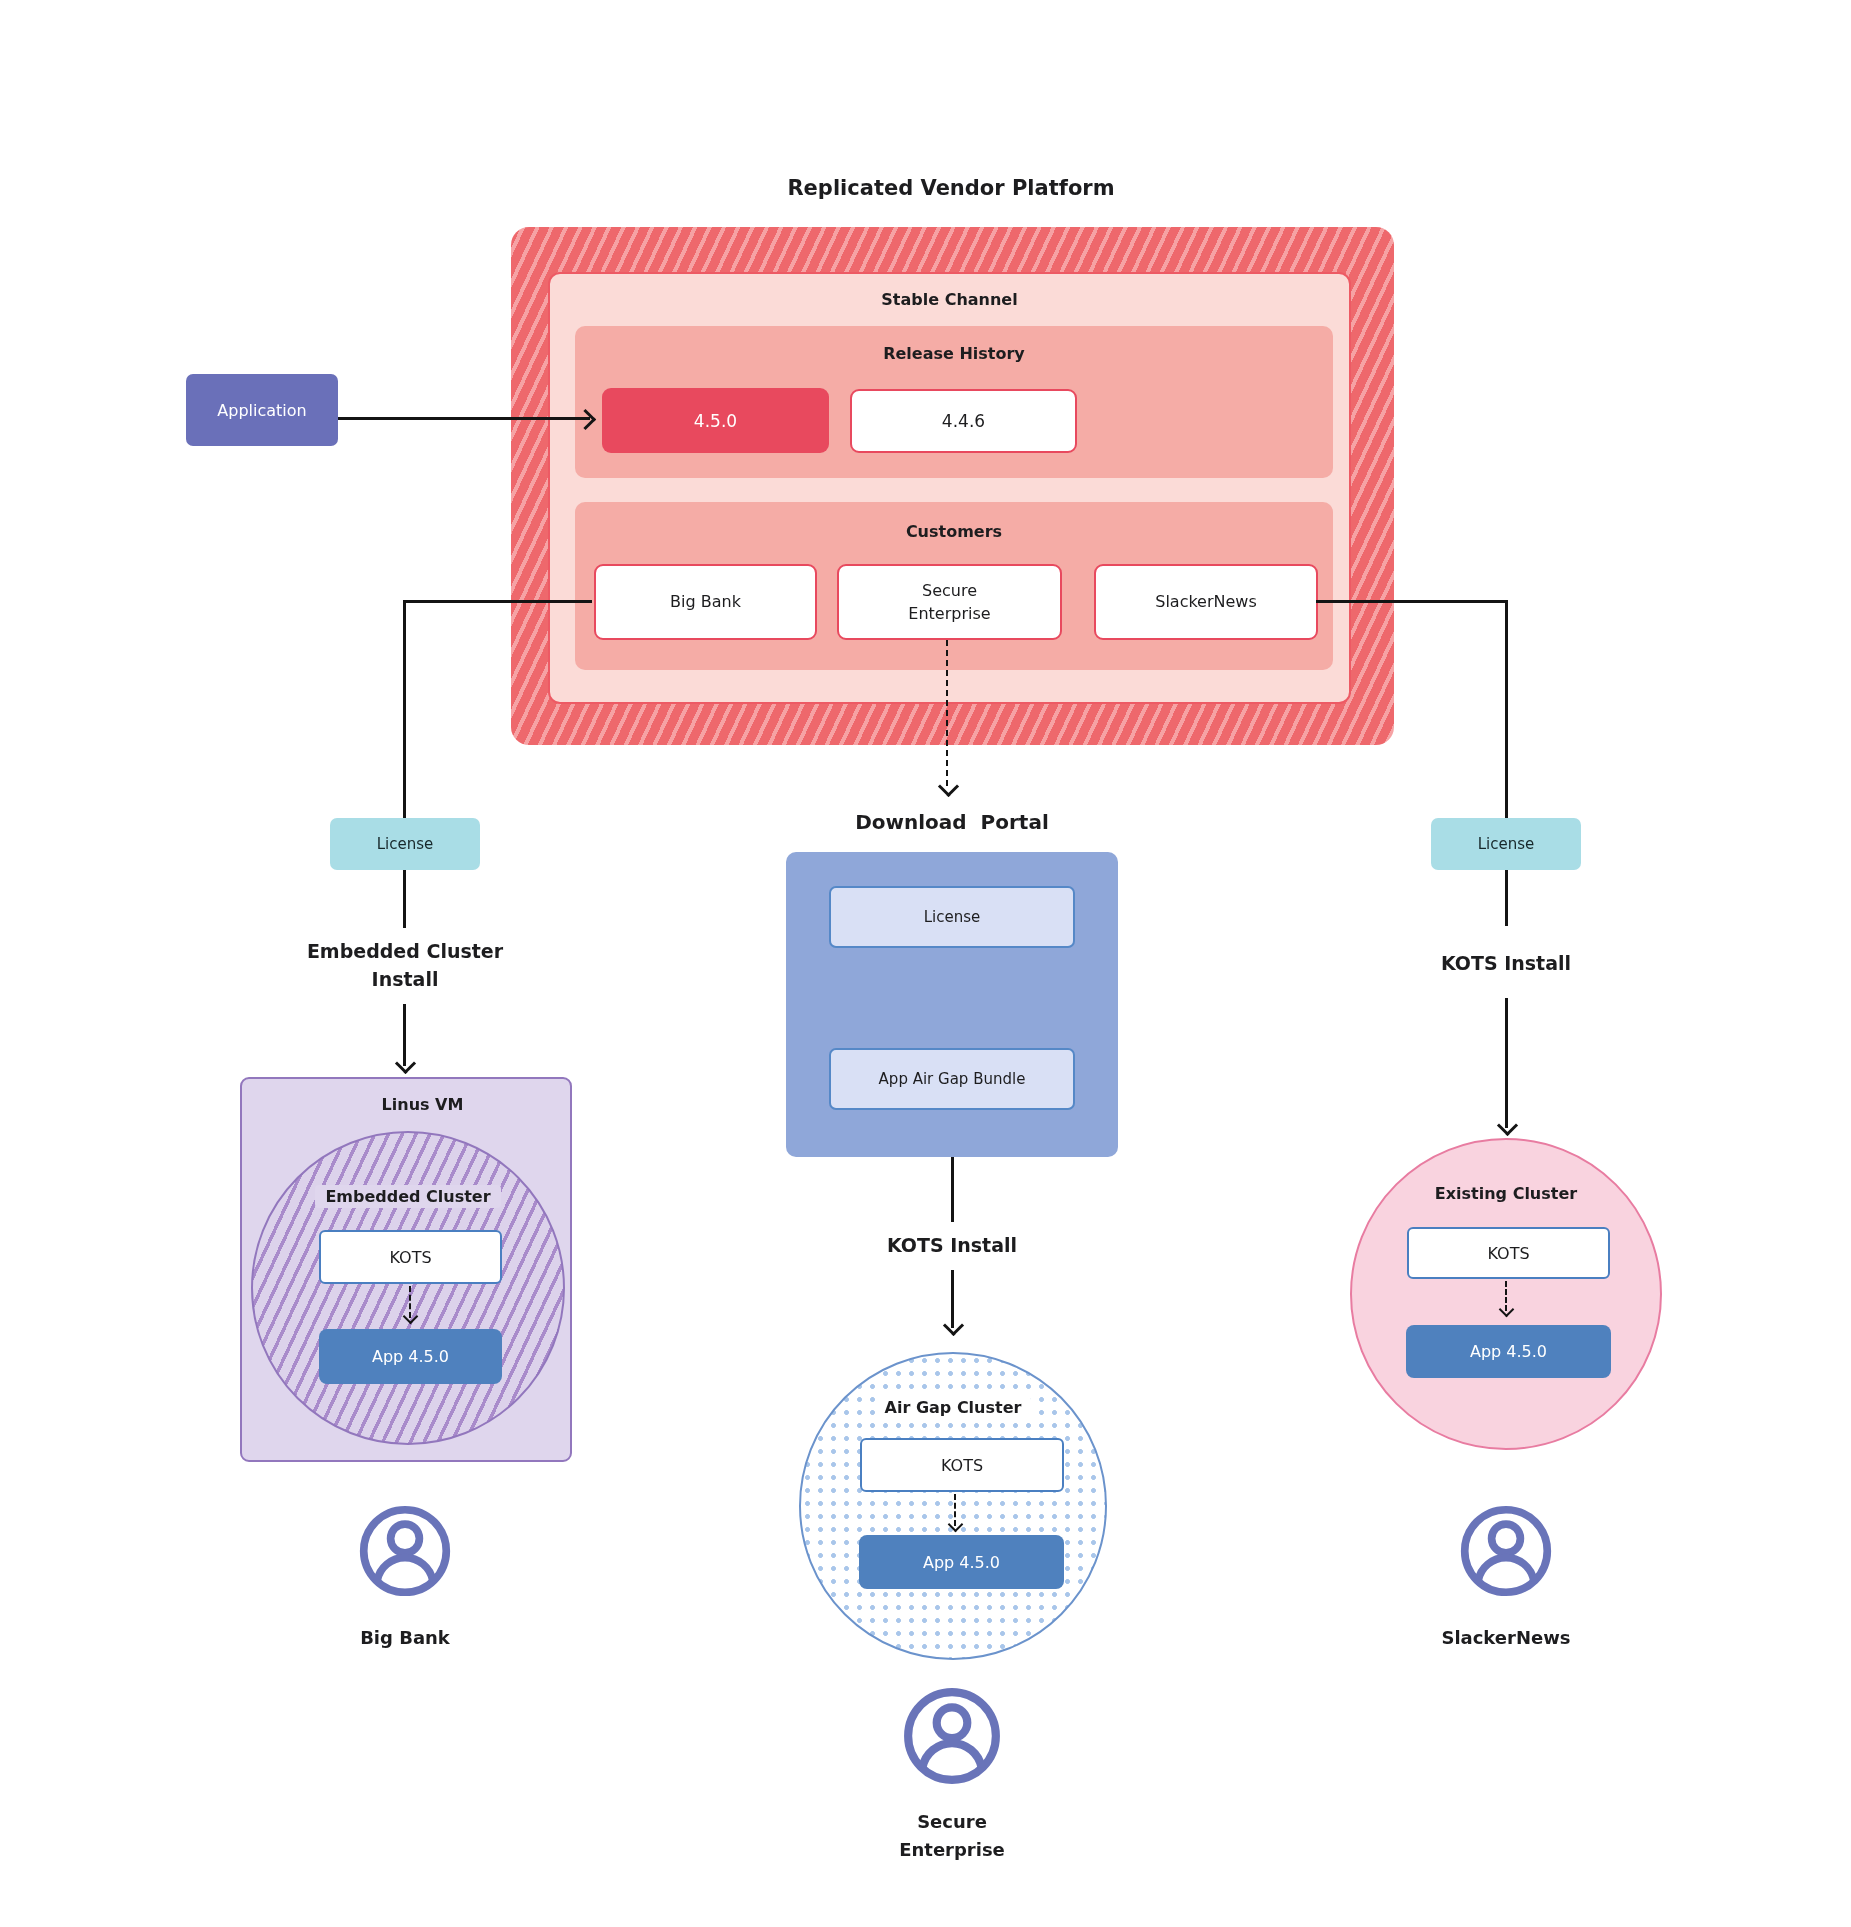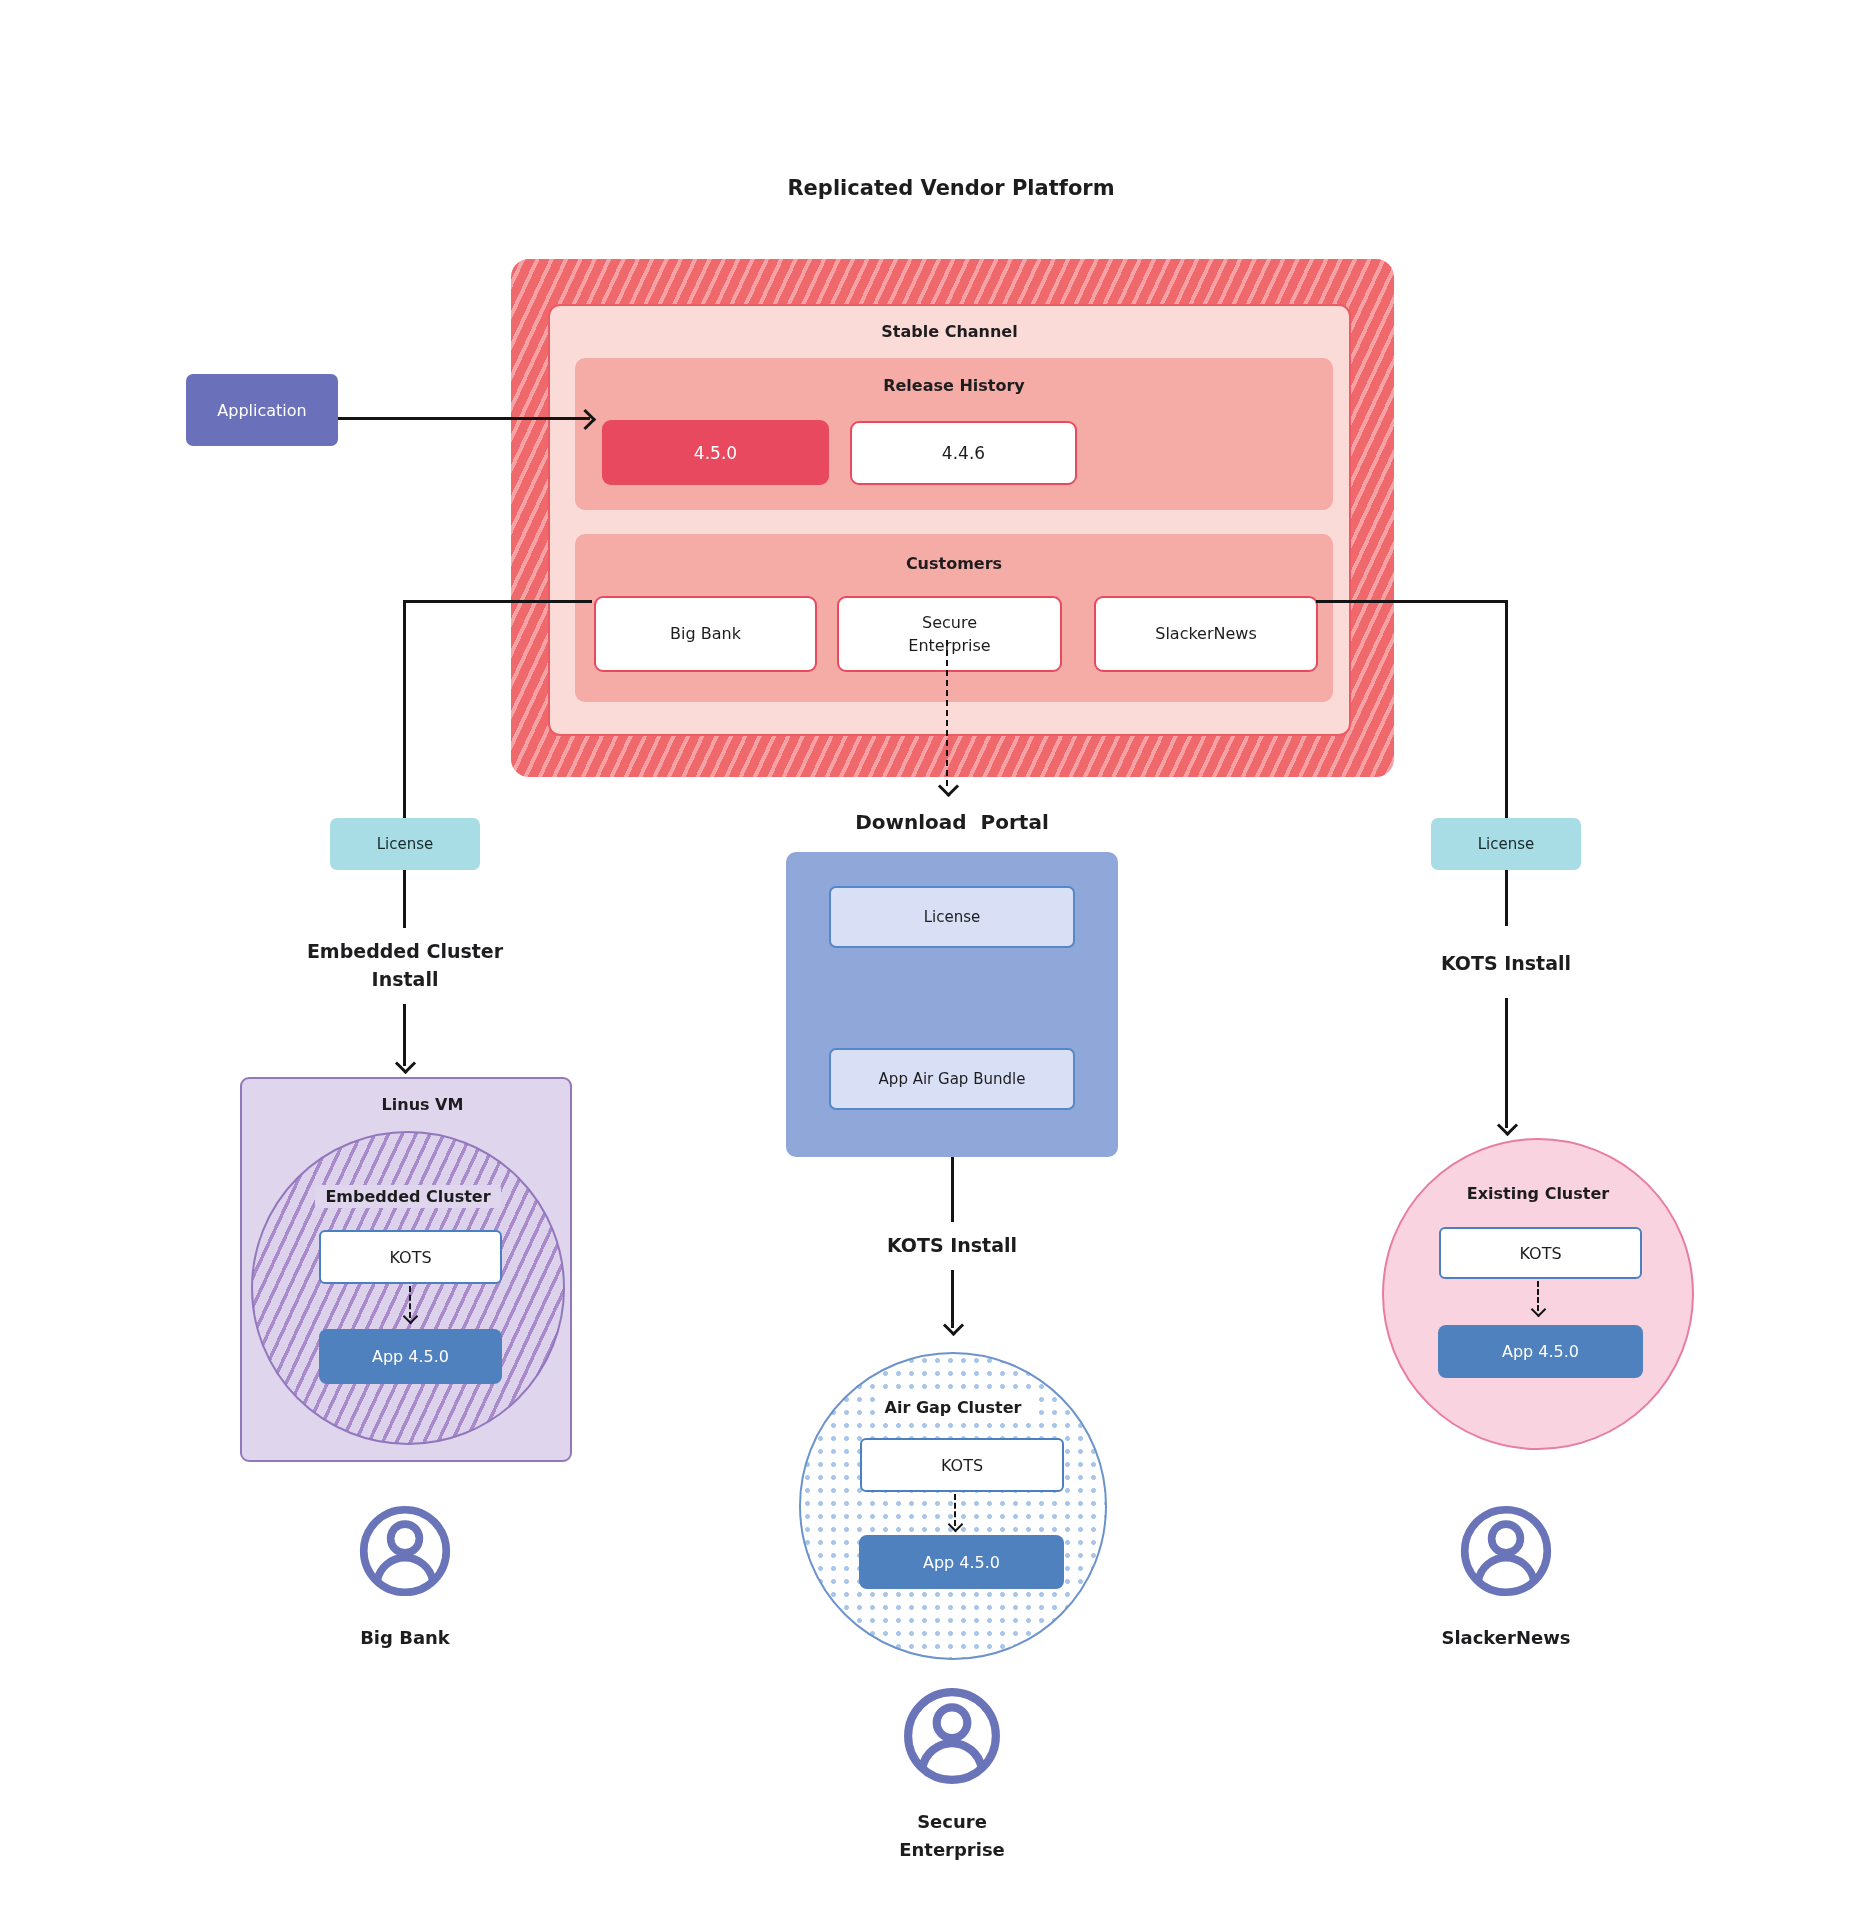--- a/index.html
+++ b/index.html
@@ -20,21 +20,20 @@
   .chev{position:absolute;width:12px;height:12px;
         border-right:3px solid #141414;border-bottom:3px solid #141414;background:transparent;}
   .chev-down{transform:rotate(45deg);}
   .chev-right{transform:rotate(-45deg);}
   .chev-sm{width:9px;height:9px;border-width:2.5px;}
 
   
   .hatch-red{
     background:repeating-linear-gradient(115deg,#ee686c 0px,#ee686c 9px,#f6a2a4 9px,#f6a2a4 13px);
     border-radius:18px;
-    margin-top:32px;
   }
   .stable{background:#fbdbd7;border:2px solid #ed5a64;border-radius:12px;}
   .salmon{background:#f5aca6;border-radius:10px;}
   .rel-cur{background:#e8495e;color:#ffffff;font-size:17px;}
   .white-red{background:#ffffff;border:2px solid #e8495e;font-size:17px;}
   .cust{background:#ffffff;border:2px solid #e8495e;font-size:16px;white-space:pre-line;line-height:1.45;}
   .sec-hdr{font-size:16px;font-weight:600;}
 
   .app-box{background:#6a70b9;color:#ffffff;font-size:16px;border-radius:7px;}
   .teal{background:#a9dde6;color:#17282b;font-size:15px;font-weight:500;border-radius:7px;}
@@ -163,21 +162,21 @@
 Enterprise</div>
 
 <div class="line" style="left:1316px;top:600px;width:192px;height:3px;"></div>
 <div class="line" style="left:1505px;top:600px;width:3px;height:218px;"></div>
 <div class="node teal" style="left:1431px;top:818px;width:150px;height:52px;">License</div>
 <div class="line" style="left:1505px;top:870px;width:3px;height:56px;"></div>
 <div class="lbl flow-lbl" style="left:1356px;top:950px;width:300px;">KOTS Install</div>
 <div class="line" style="left:1505px;top:998px;width:3px;height:130px;"></div>
 <div class="chev chev-down" style="left:1500px;top:1118px;"></div>
 
-<div class="pink-circle" style="left:1382px;top:1138px;width:312px;height:312px;">
+<div class="pink-circle" style="left:1350px;top:1138px;width:312px;height:312px;">
   <div class="circle-hdr" style="top:44px;">
     <span>Existing Cluster</span>
   </div>
   <div class="node kots" style="left:55px;top:87px;width:203px;height:52px;">KOTS</div>
   <div class="dash-v" style="left:153px;top:141px;height:30px;"></div>
   <div class="chev chev-down chev-sm" style="left:149px;top:164px;"></div>
   <div class="node appblue" style="left:54px;top:185px;width:205px;height:53px;">App 4.5.0</div>
 </div>
 
 <svg class="abs" style="left:1458px;top:1503px;" width="96" height="96" viewBox="0 0 100 100">

